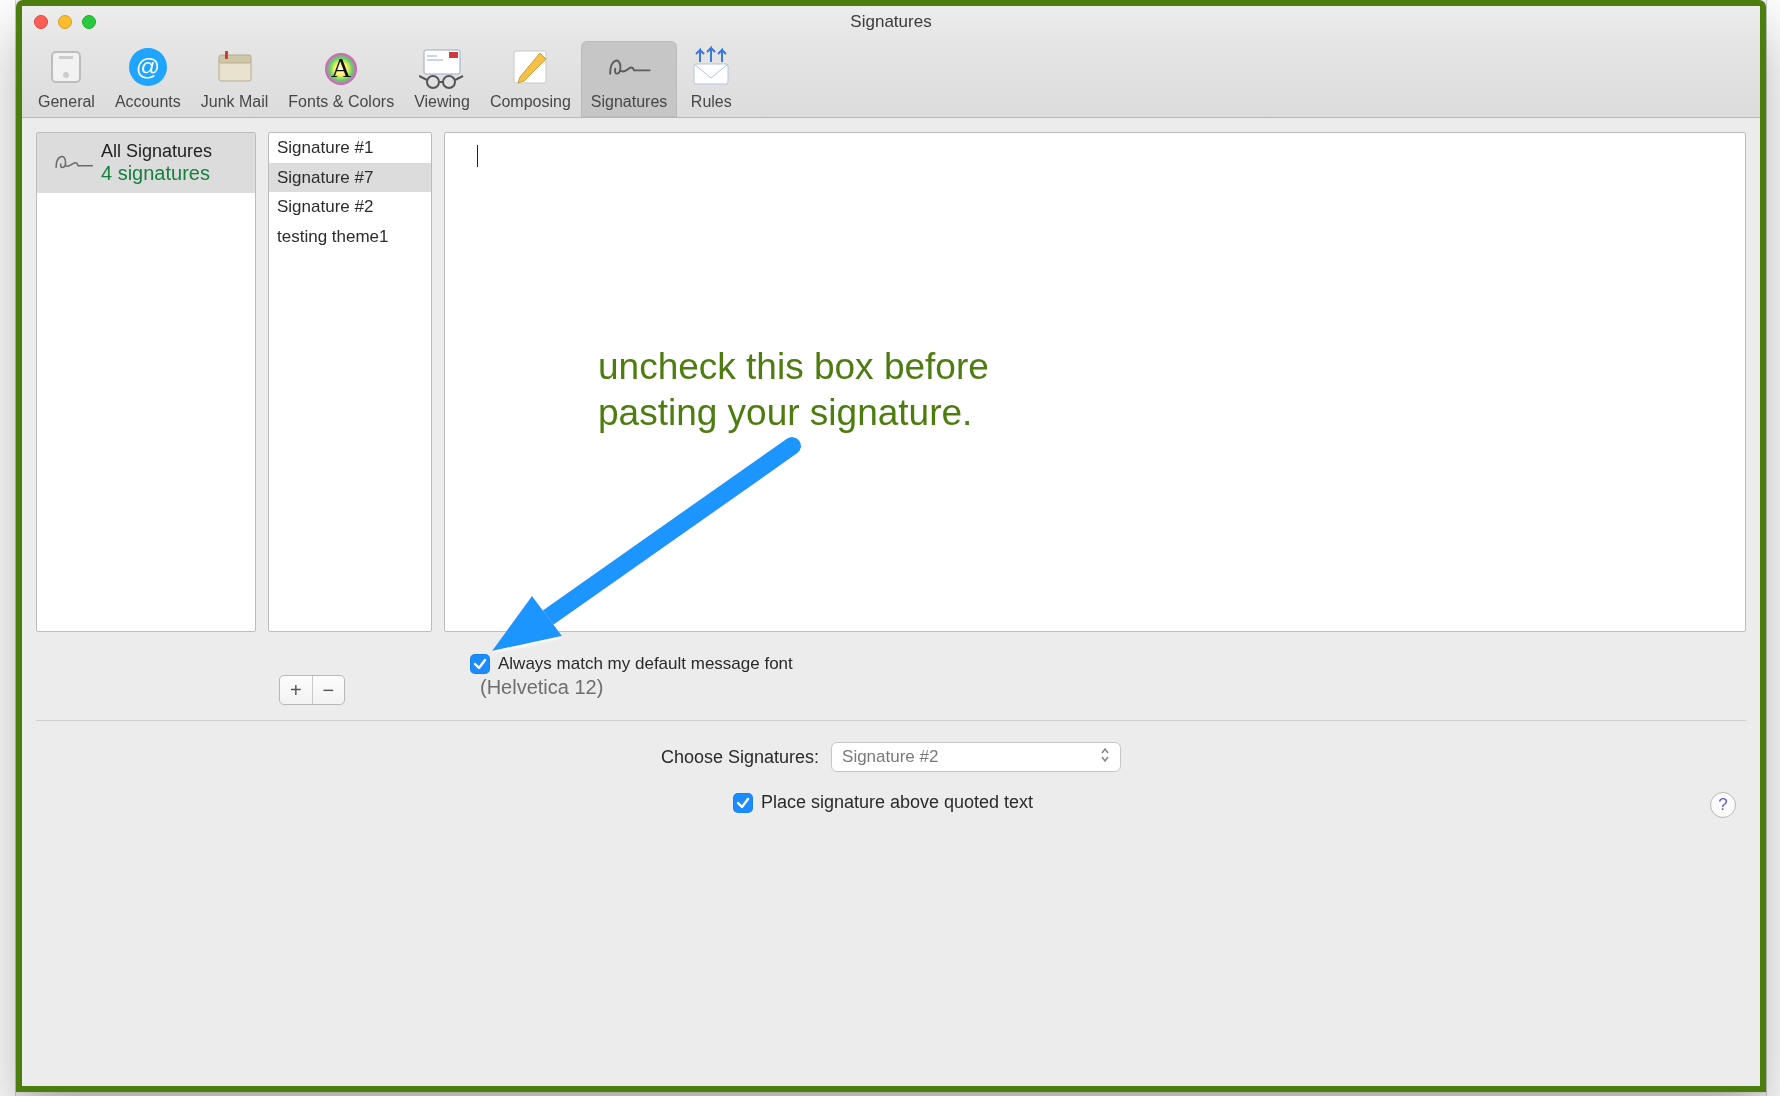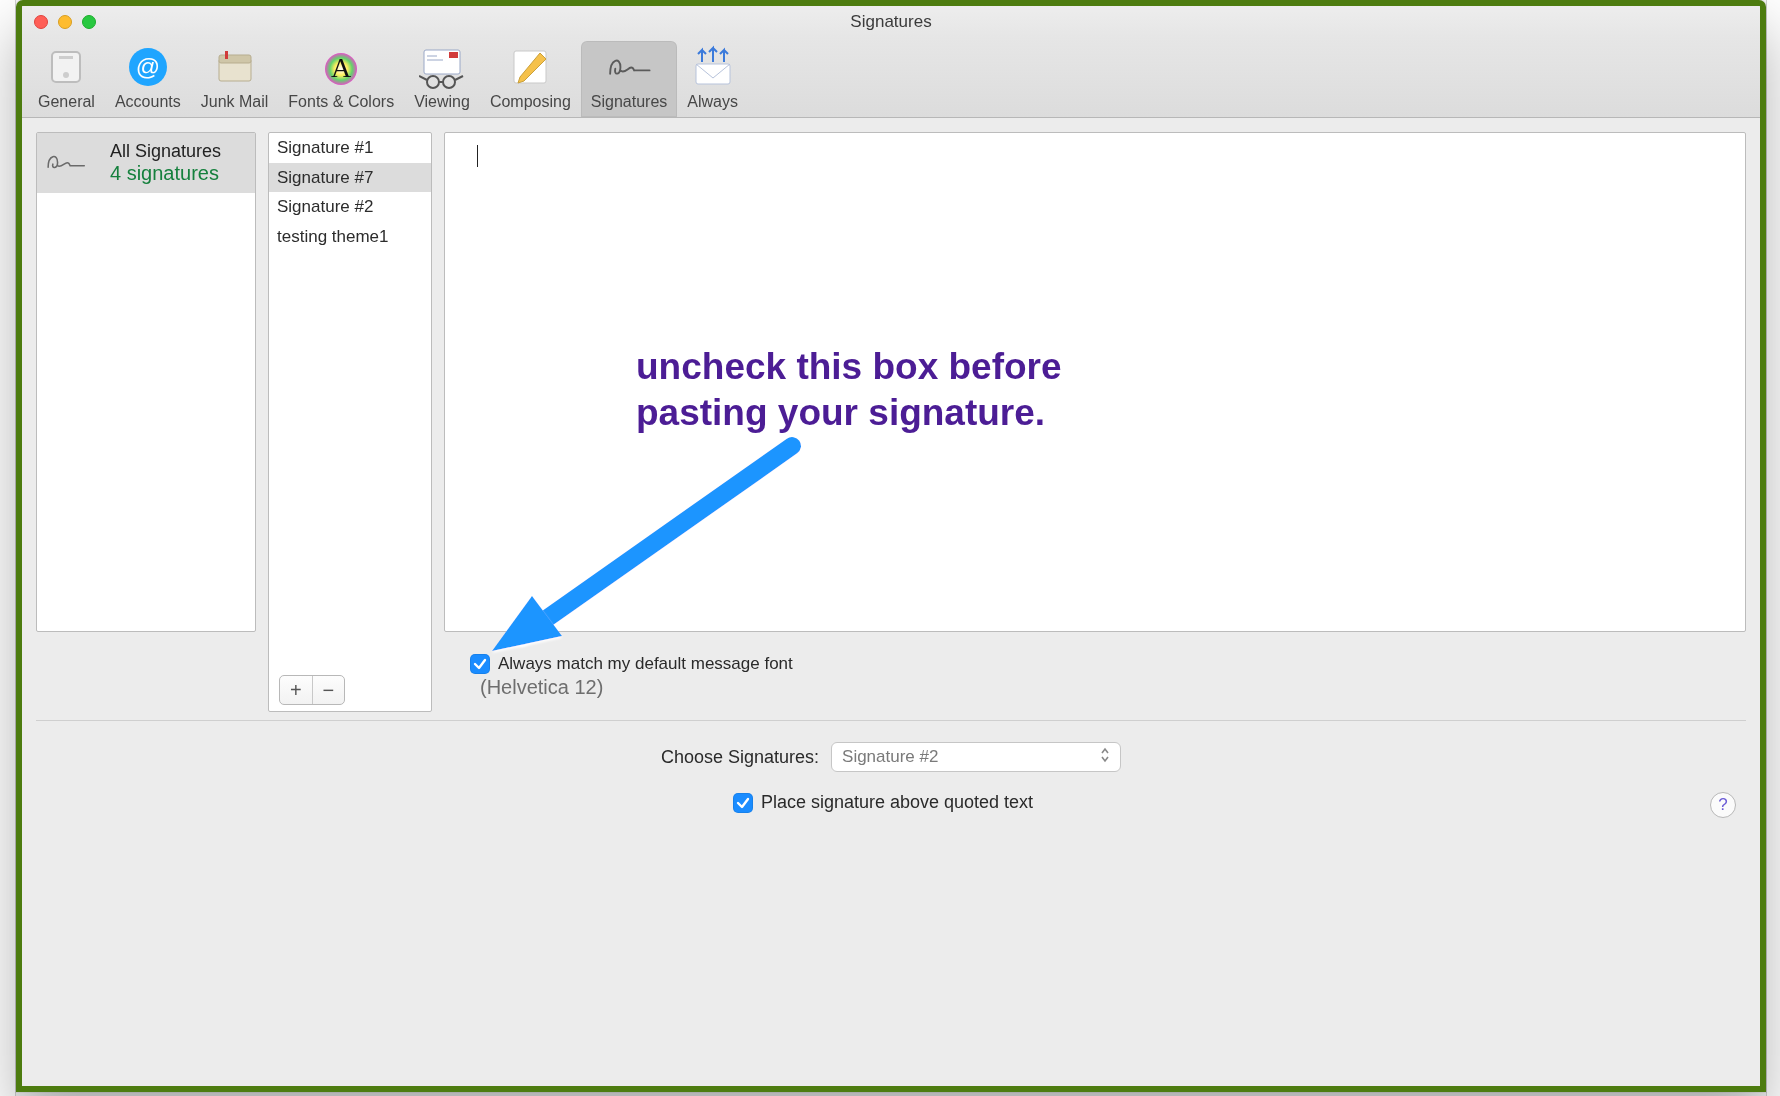--- a/index.html
+++ b/index.html
@@ -110,26 +110,26 @@
     padding: 14px 14px 0 14px;
     gap: 12px;
     background: #ececec;
   }
   .panel {
     background: #fff;
     border: 1px solid #bcbcbc;
     border-radius: 2px;
   }
   .accounts { width: 220px; height: 500px; }
-  .siglist  { width: 164px; height: 580px; }
+  .siglist  { width: 164px; height: 500px; }
   .editor   { flex: 1; height: 500px; position: relative; }
 
   .acc-row {
-    display: flex; align-items: center; gap: 25px;
-    padding: 6px 8px;
+    display: flex; align-items: center; gap: 8px;
+    padding: 6px 16px;
   }
   .acc-row.top { background: #dcdcdc; height: 60px; }
   .acc-row .texts { display: flex; flex-direction: column; }
   .acc-title { font-size: 18px; color: #222; }
   .acc-sub   { font-size: 20px; color: #15803d; }
   .acc-icon { width: 40px; text-align: center; }
   .cloud { width: 34px; height: 22px; }
   .sig-svg { width: 44px; height: 30px; }
 
   .sig-item {
@@ -221,27 +221,26 @@
     border: 1.5px solid #b8b8b8;
     color: #6b5bd6;
     font-size: 17px;
     display: flex; align-items: center; justify-content: center;
     background: #fbfbfb;
   }
 
   .callout {
     position: absolute;
     left: 576px; top: 338px;
-    color: #4c1d95;
+    color: #4d7c0f;
     font-size: 37px;
-    font-weight: 700;
+    font-weight: 400;
     line-height: 1.25;
     text-shadow: 0 2px 0 rgba(255,255,255,.8);
     font-family: -apple-system, "Helvetica Neue", Arial, sans-serif;
-    margin-left: 38px;
   }
   .arrow {
     position: absolute;
     left: 450px; top: 430px;
     pointer-events: none;
   }
 </style>
 </head>
 <body>
 
@@ -347,21 +346,21 @@
     <div class="tool">
       <div class="ticon">
         <svg width="46" height="46" viewBox="0 0 46 46">
             <rect x="6" y="20" width="34" height="20" rx="2" fill="#fff" stroke="#b7c3db"></rect>
             <polyline points="6,20 23,34 40,20" fill="none" stroke="#b7c3db"></polyline>
             <path d="M12 18 L12 6 L8 10 M12 6 L16 10" stroke="#3b7adb" stroke-width="2" fill="none"></path>
             <path d="M23 18 L23 4 L19 8 M23 4 L27 8" stroke="#3b7adb" stroke-width="2" fill="none"></path>
             <path d="M34 18 L34 6 L30 10 M34 6 L38 10" stroke="#3b7adb" stroke-width="2" fill="none"></path>
           </svg>
       </div>
-      <span>Always</span>
+      <span>Rules</span>
     </div>
   </div>
 
   <div class="body">
     <div class="panel accounts">
       <div class="acc-row top">
         <div class="acc-icon">
           <svg class="sig-svg" viewBox="0 0 56 36">
               <path d="M4 26 C 4 10, 16 8, 16 20 C 16 28, 8 28, 10 22 M16 24 C 22 28, 28 14, 32 24 M32 24 L 50 24" fill="none" stroke="#6a6a6a" stroke-width="2" stroke-linecap="round"></path>
             </svg>

